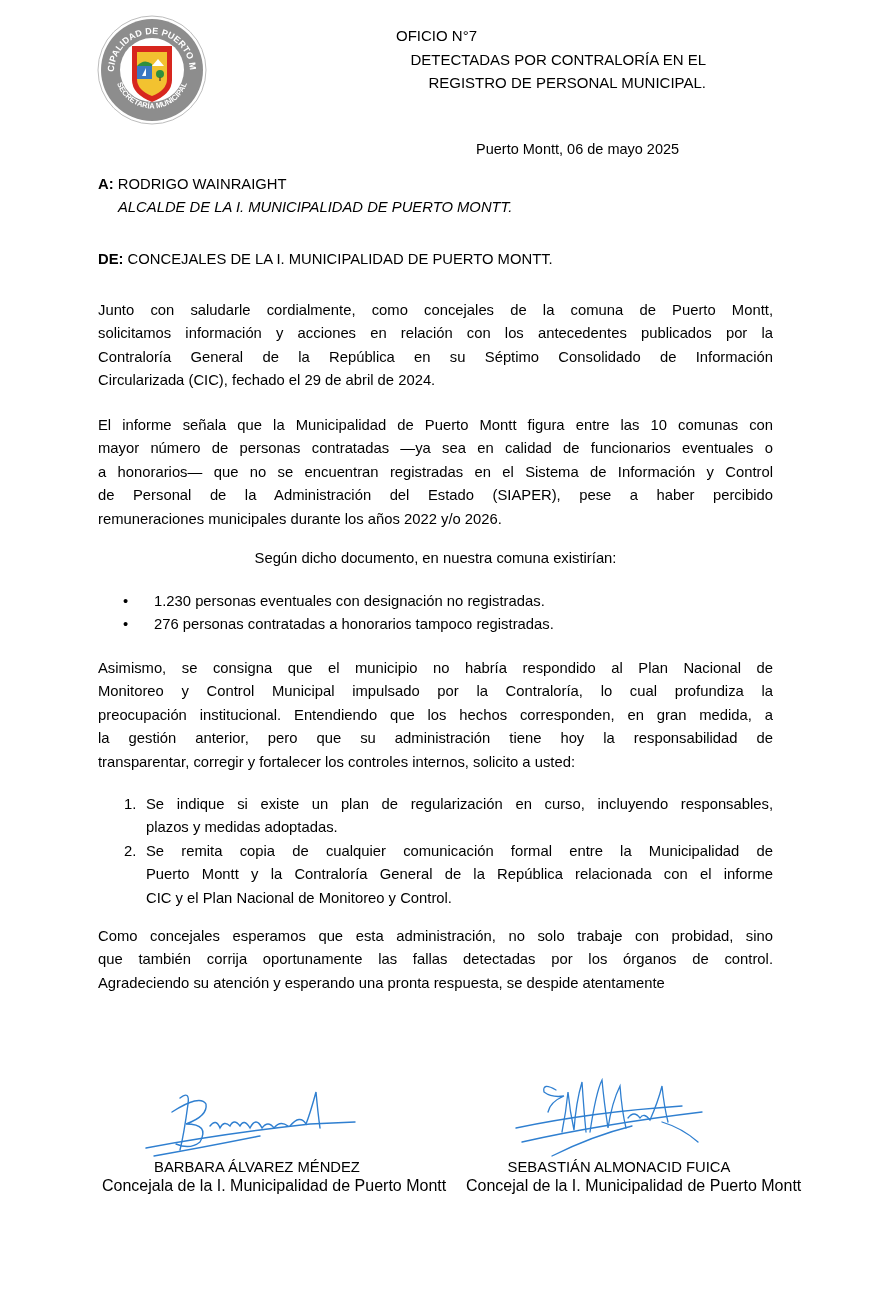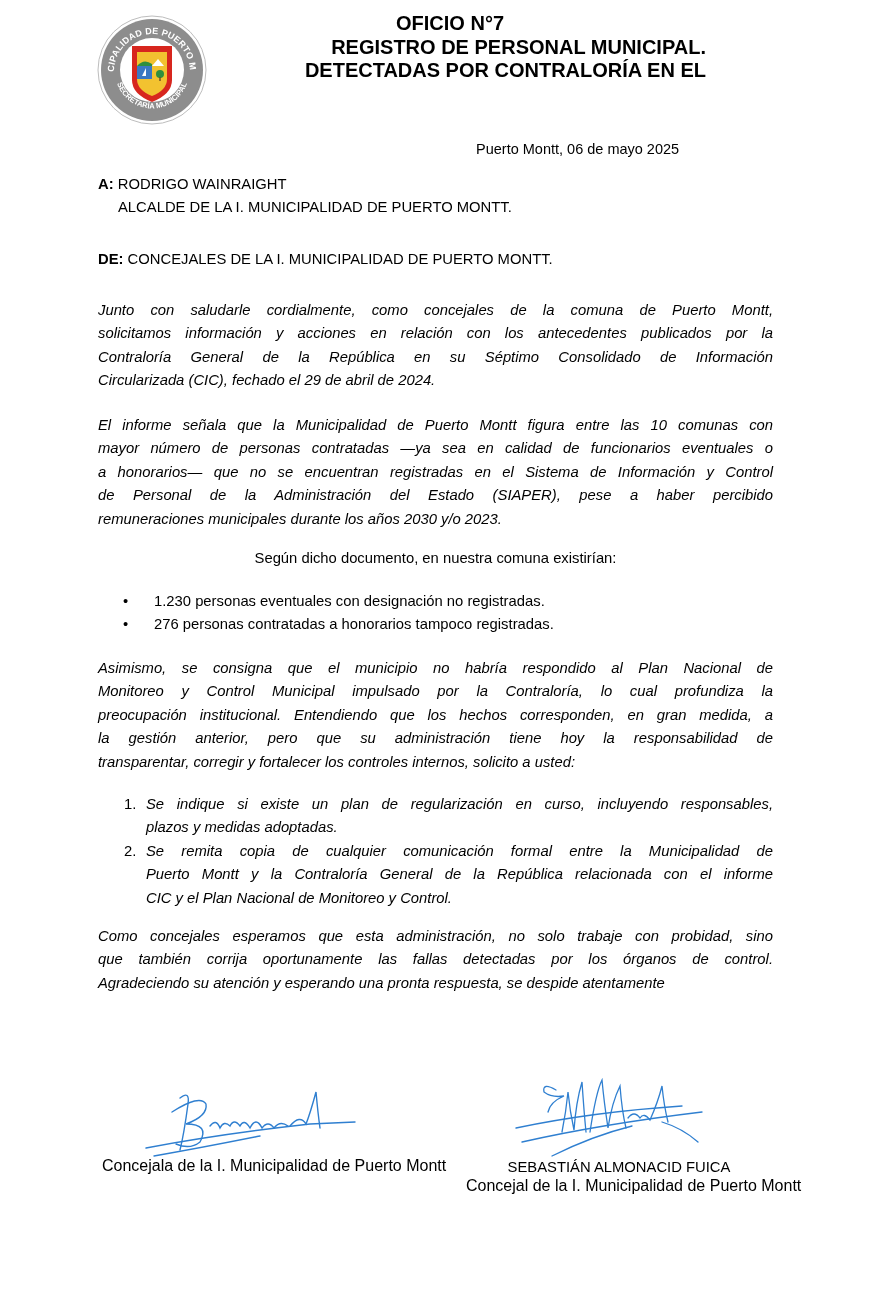--- a/index.html
+++ b/index.html
@@ -2,36 +2,36 @@
 <html><head>
 <meta charset="utf-8">
 <style>
   html, body { margin:0; padding:0; background:#ffffff; }
   body { width:878px; height:1294px; position:relative; overflow:hidden;
          font-family:"Liberation Sans", sans-serif; color:#000; }
   .page { position:absolute; left:0; top:0; width:878px; height:1294px; }
 
   .logo { position:absolute; left:96px; top:14px; width:112px; height:112px; }
 
-  .header { position:absolute; left:360px; top:12px; width:346px;
-            font-weight:bold; font-size:20px; line-height:23.5px; }
+  .header { position:absolute; left:360px; top:24px; width:346px;
+            font-weight:normal; font-size:15px; line-height:23.5px; }
   .header .oficio { padding-left:36px; }
   .header .mat-line { display:flex; justify-content:flex-end; white-space:nowrap; }
 
   .date { position:absolute; left:476px; top:141px; font-size:14.5px; white-space:nowrap; }
 
   .body-text { position:absolute; left:98px; width:675px; font-size:14.8px; line-height:23.4px; }
   .justify { text-align:justify; text-align-last:left; }
-  .justify .ln { display:block; text-align:justify; text-align-last:justify;font-style:italic; }
+  .justify .ln { display:block; text-align:justify; text-align-last:justify; }
   .justify .ln.last { text-align-last:left; }
   .nowrap { white-space:nowrap; }
   b.lbl { font-weight:bold; }
 
   .to { top:173px; }
-  .to .indent { padding-left:20px; }
+  .to .indent { padding-left:20px;font-style:italic; }
   .from { top:248px; }
   .p1 { top:299px; }
   .p2 { top:414px; }
   .p3 { top:547px;text-align:center; }
   .bullets { top:590px; }
   .bullets .item { position:relative; padding-left:56px; white-space:nowrap; }
   .bullets .item .dot { position:absolute; left:25px; top:0; }
   .p4 { top:657px; }
   .olist { top:793px; }
   .olist .oi { position:relative; padding-left:48px; }
@@ -72,22 +72,22 @@
     <rect x="41" y="52" width="15" height="13" fill="#3b78c2"></rect>
     <path d="M41 52 Q48 44 56 50 L56 52 Z" fill="#2f8f3e"></path>
     <path d="M56 52 L62 45 L68 52 Z" fill="#ffffff"></path>
     <path d="M46 62 L50 54 L50 62 Z" fill="#ffffff"></path>
     <circle cx="64" cy="60" r="4" fill="#2f8f3e"></circle>
     <rect x="63.3" y="63" width="1.4" height="4" fill="#6b4a1f"></rect>
   </svg>
 
   <div class="header">
     <div class="oficio">OFICIO N°7</div>
+    <div class="mat-line">DETECTADAS POR CONTRALORÍA EN EL</div>
     <div class="mat-line">REGISTRO DE PERSONAL MUNICIPAL.</div>
-    <div class="mat-line">DETECTADAS POR CONTRALORÍA EN EL</div>
   </div>
 
   <div class="date">Puerto Montt, 06 de mayo 2025</div>
 
   <div class="body-text to">
     <div><b class="lbl">A:</b> <span>RODRIGO WAINRAIGHT</span></div>
     <div class="indent">ALCALDE DE LA I. MUNICIPALIDAD DE PUERTO MONTT.</div>
   </div>
 
   <div class="body-text from">
@@ -99,21 +99,21 @@
     <span class="ln">solicitamos información y acciones en relación con los antecedentes publicados por la</span>
     <span class="ln">Contraloría General de la República en su Séptimo Consolidado de Información</span>
     <span class="ln last">Circularizada (CIC), fechado el 29 de abril de 2024.</span>
   </div>
 
   <div class="body-text justify p2">
     <span class="ln">El informe señala que la Municipalidad de Puerto Montt figura entre las 10 comunas con</span>
     <span class="ln">mayor número de personas contratadas —ya sea en calidad de funcionarios eventuales o</span>
     <span class="ln">a honorarios— que no se encuentran registradas en el Sistema de Información y Control</span>
     <span class="ln">de Personal de la Administración del Estado (SIAPER), pese a haber percibido</span>
-    <span class="ln last">remuneraciones municipales durante los años 2030 y/o 2023.</span>
+    <span class="ln last">remuneraciones municipales durante los años 2022 y/o 2026.</span>
   </div>
 
   <div class="body-text p3 nowrap">Según dicho documento, en nuestra comuna existirían:</div>
 
   <div class="body-text bullets">
     <div class="item"><span class="dot">•</span><span>1.230 personas eventuales con designación no registradas.</span></div>
     <div class="item"><span class="dot">•</span><span>276 personas contratadas a honorarios tampoco registradas.</span></div>
   </div>
 
   <div class="body-text justify p4">
@@ -157,20 +157,21 @@
     <path d="M50 60 Q54 40 56 20 Q58 40 62 58 Q64 30 70 10 Q72 40 74 60"></path>
     <path d="M78 60 Q84 20 90 8 Q92 30 96 56 Q100 30 108 14 Q110 40 114 56"></path>
     <path d="M116 46 Q122 38 128 46 Q132 40 138 48 Q146 30 150 14 Q152 34 156 50"></path>
     <path d="M4 56 Q80 40 170 34"></path>
     <path d="M10 70 Q90 52 190 40"></path>
     <path d="M150 50 Q170 56 186 70"></path>
     <path d="M40 84 Q80 64 120 54"></path>
   </svg>
 
   <div class="sig sig1">
+    <div class="name">BARBARA ÁLVAREZ MÉNDEZ</div>
     <div class="role">Concejala de la I. Municipalidad de Puerto Montt</div>
   </div>
   <div class="sig sig2">
     <div class="name">SEBASTIÁN ALMONACID FUICA</div>
     <div class="role">Concejal de la I. Municipalidad de Puerto Montt</div>
   </div>
 
 </div>
 
 </body></html>

